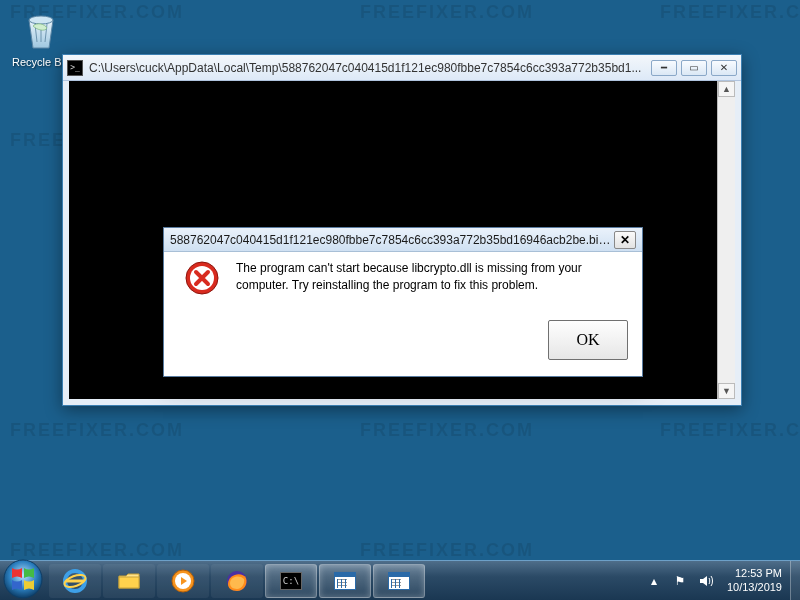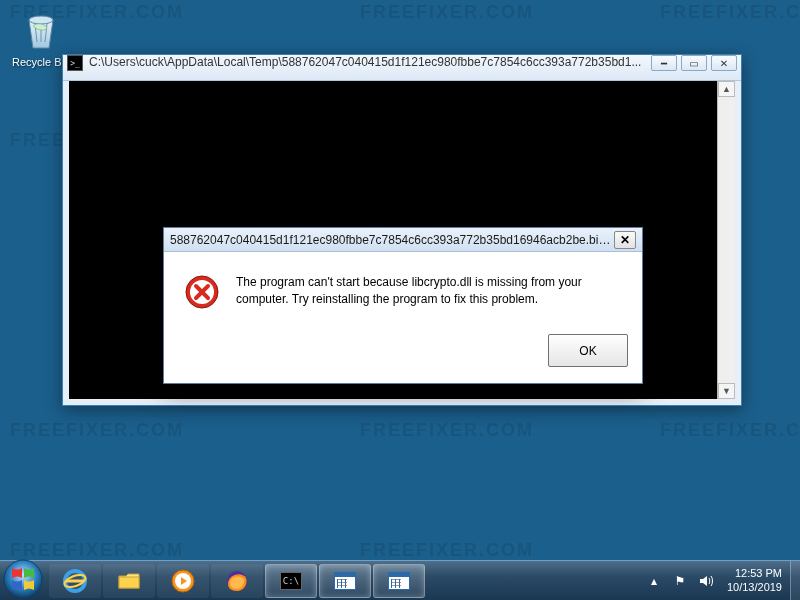--- a/index.html
+++ b/index.html
@@ -15,21 +15,21 @@
   .desktop-icon .label { color: #fff; font-size: 11px; margin-top: 2px; text-shadow: 1px 1px 2px rgba(0,0,0,0.6); }
 
   
   .console-window {
     position: absolute; left: 62px; top: 54px; width: 680px; height: 352px;
     border: 1px solid #3c7fb1; background: #e6eef7;
     box-shadow: 0 4px 16px rgba(0,0,0,0.4);
   }
   .console-titlebar {
     height: 26px; background: linear-gradient(#f3f7fb,#dde9f7);
-    border-bottom: 1px solid #b0c4de; display: flex; align-items: flex-start; padding: 0 4px;
+    border-bottom: 1px solid #b0c4de; display: flex; align-items: center; padding: 0 4px;
   }
   .console-titlebar .cicon { width: 16px; height: 16px; background: #000; border: 1px solid #555; margin-right: 6px; display: flex; align-items: center; justify-content: center; }
   .console-titlebar .cicon::after { content: ">_"; color: #ccc; font-size: 8px; font-family: monospace; }
   .console-titlebar .title { flex: 1; font-size: 12px; color: #333; white-space: nowrap; overflow: hidden; text-overflow: ellipsis; }
   .winbtns { display: flex; gap: 4px; }
   .winbtn { width: 26px; height: 16px; border: 1px solid #8aa8c8; background: linear-gradient(#f8fbff,#dbe8f5); border-radius: 2px; display:flex;align-items:center;justify-content:center; font-size:10px; color:#333;}
   .console-body { position: absolute; top: 26px; left: 6px; right: 6px; bottom: 6px; background:#000; display:flex; }
   .console-content { flex:1; background:#000; }
   .console-scroll { width: 18px; background:#efefef; border-left:1px solid #bbb; position:relative; }
   .console-scroll .arrow { height:16px; background:#f5f5f5; border:1px solid #bbb; display:flex;align-items:center;justify-content:center;font-size:9px;color:#555;}
@@ -41,26 +41,26 @@
     position: absolute; left: 163px; top: 227px; width: 480px;
     border: 1px solid #5a7ca0; background: #fff;
     box-shadow: 0 6px 24px rgba(0,0,0,0.55);
   }
   .dialog-titlebar {
     height: 24px; background: linear-gradient(#eaf2fb,#cfe0f2);
     border-bottom:1px solid #a8bfd6; display:flex; align-items:center; padding:0 6px;
   }
   .dialog-titlebar .title { flex:1; font-size:12px; color:#1a1a1a; white-space:nowrap; overflow:hidden; text-overflow:ellipsis; }
   .dialog-close { width:22px; height:18px; border:1px solid #888; background:linear-gradient(#fafafa,#e2e2e2); border-radius:2px; display:flex;align-items:center;justify-content:center; font-size:12px; font-weight:bold; }
-  .dialog-body { padding: 22px 20px 14px 20px; display:flex; gap:16px; background:#fff; }
+  .dialog-body { padding: 8px 20px 14px 20px; display:flex; gap:16px; background:#fff; }
   .error-ico { width:36px; height:36px; flex-shrink:0; }
   .error-ico svg{width:36px;height:36px;}
   .dialog-text { font-size:12px; color:#000; line-height:1.4; }
   .dialog-footer { padding: 10px 14px 16px; display:flex; justify-content:flex-end; background:#fff; }
-  .ok-btn { width:80px; height:33px; border:1px solid #707070; background:linear-gradient(#fefefe,#e6e6e6); font-size:12px; border-radius:2px; }
+  .ok-btn { width:80px; height:40px; border:1px solid #707070; background:linear-gradient(#fefefe,#e6e6e6); font-size:16px; border-radius:2px;font-family:Liberation Serif, serif; }
 
   
   .taskbar {
     position:absolute; left:0; right:0; bottom:0; height:40px;
     background: linear-gradient(#4f6e8a 0%, #2b4a66 40%, #1a3752 100%);
     border-top:1px solid #6da0c8;
     display:flex; align-items:center;
   }
   .start-orb { width:42px; height:42px; margin-left:2px; margin-top:-4px; }
   .start-orb svg{width:42px;height:42px;}

